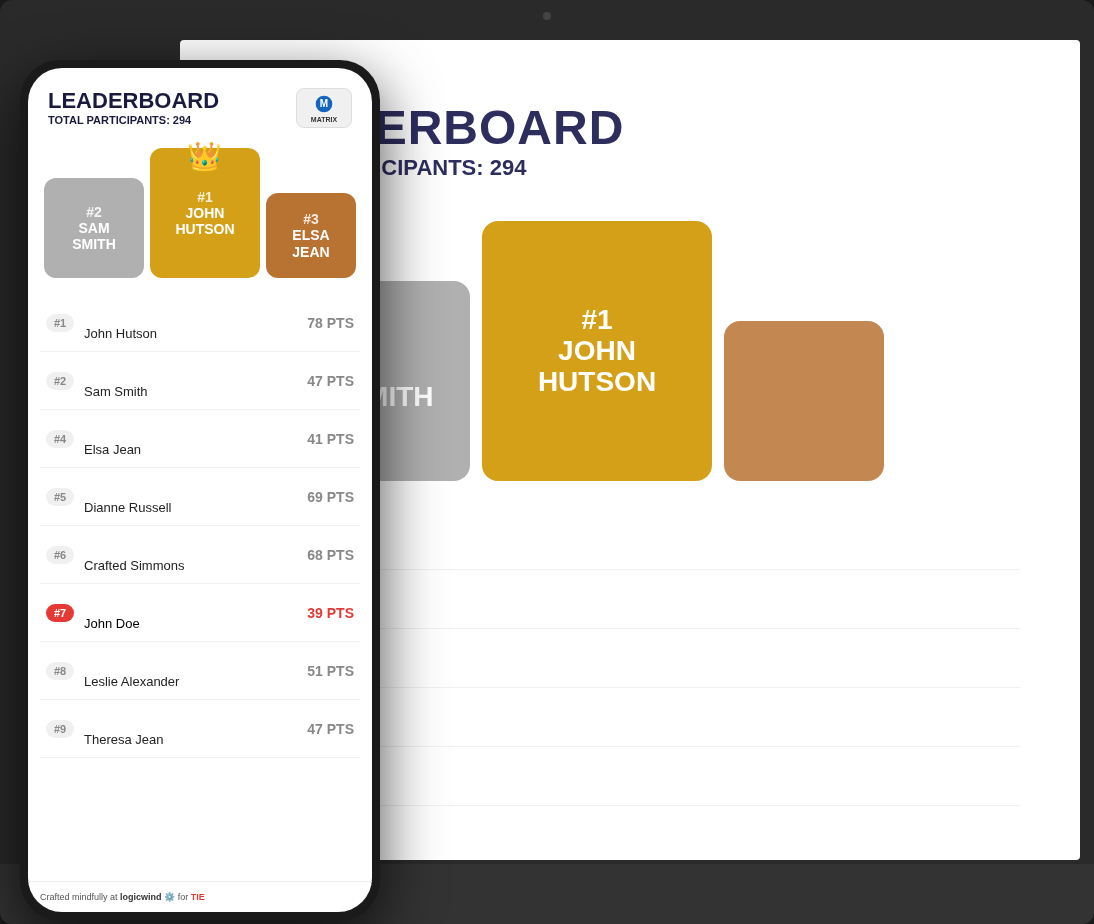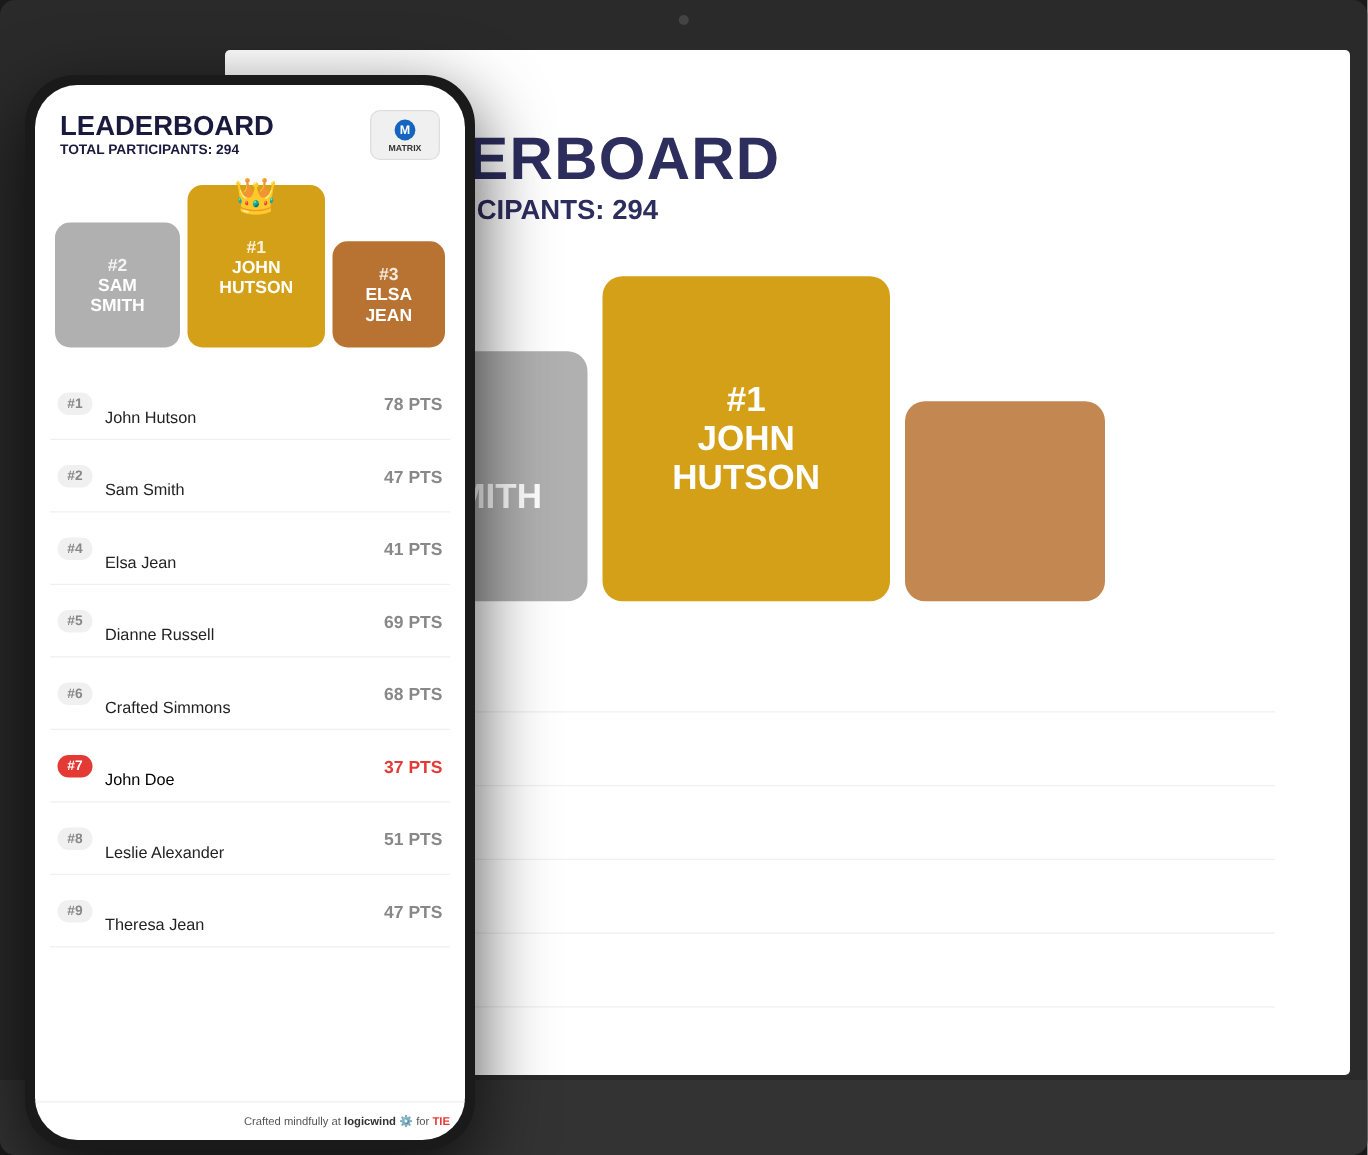--- a/index.html
+++ b/index.html
@@ -324,21 +324,21 @@
       font-weight: 700;
       color: #888;
     }
 
     .phone-pts.highlight {
       color: #e53935;
     }
 
     .phone-footer {
       padding: 10px 12px;
-      text-align: right;
+      text-align: left;
       font-size: 9px;
       color: #555;
       border-top: 1px solid #eee;
     }
 
     .phone-footer span.brand {
       font-weight: 900;
       color: #333;
     }
 
@@ -458,21 +458,21 @@
           <div class="phone-pts">69 PTS</div>
         </div>
         <div class="phone-list-item">
           <div class="phone-rank-badge">#6</div>
           <div class="phone-list-name">Crafted Simmons</div>
           <div class="phone-pts">68 PTS</div>
         </div>
         <div class="phone-list-item">
           <div class="phone-rank-badge highlight">#7</div>
           <div class="phone-list-name highlight">John Doe</div>
-          <div class="phone-pts highlight">37 PTS</div>
+          <div class="phone-pts highlight">39 PTS</div>
         </div>
         <div class="phone-list-item">
           <div class="phone-rank-badge">#8</div>
           <div class="phone-list-name">Leslie Alexander</div>
           <div class="phone-pts">51 PTS</div>
         </div>
         <div class="phone-list-item">
           <div class="phone-rank-badge">#9</div>
           <div class="phone-list-name">Theresa Jean</div>
           <div class="phone-pts">47 PTS</div>

